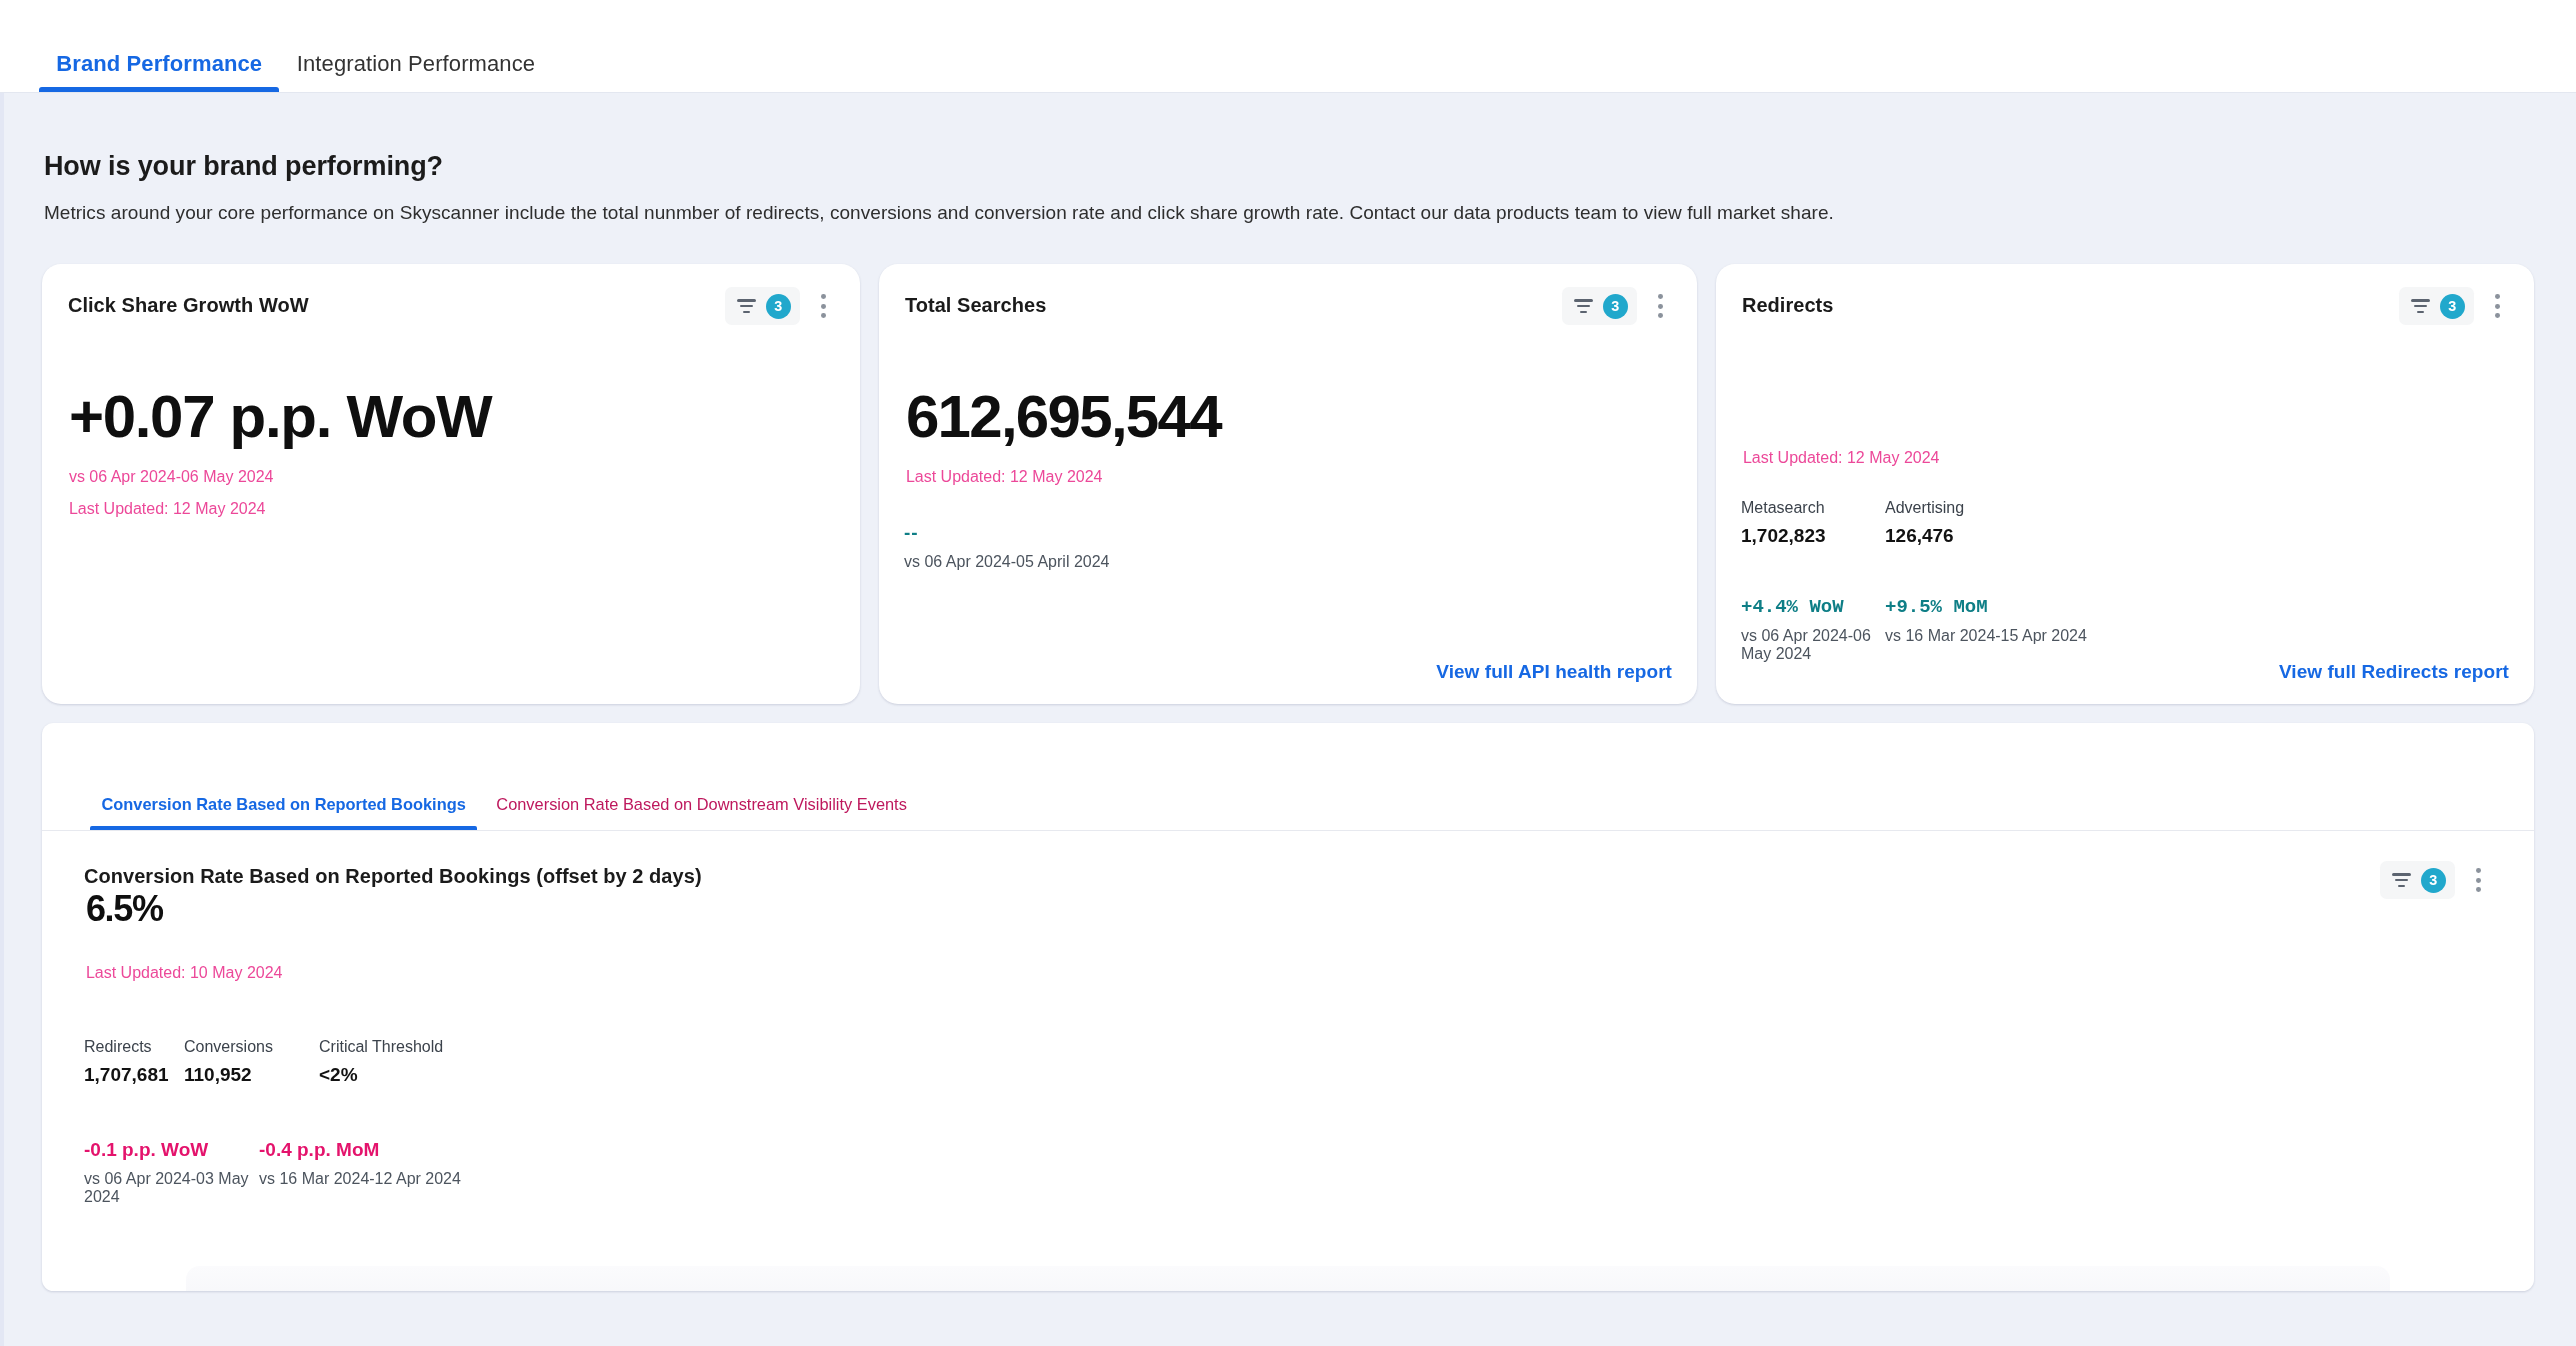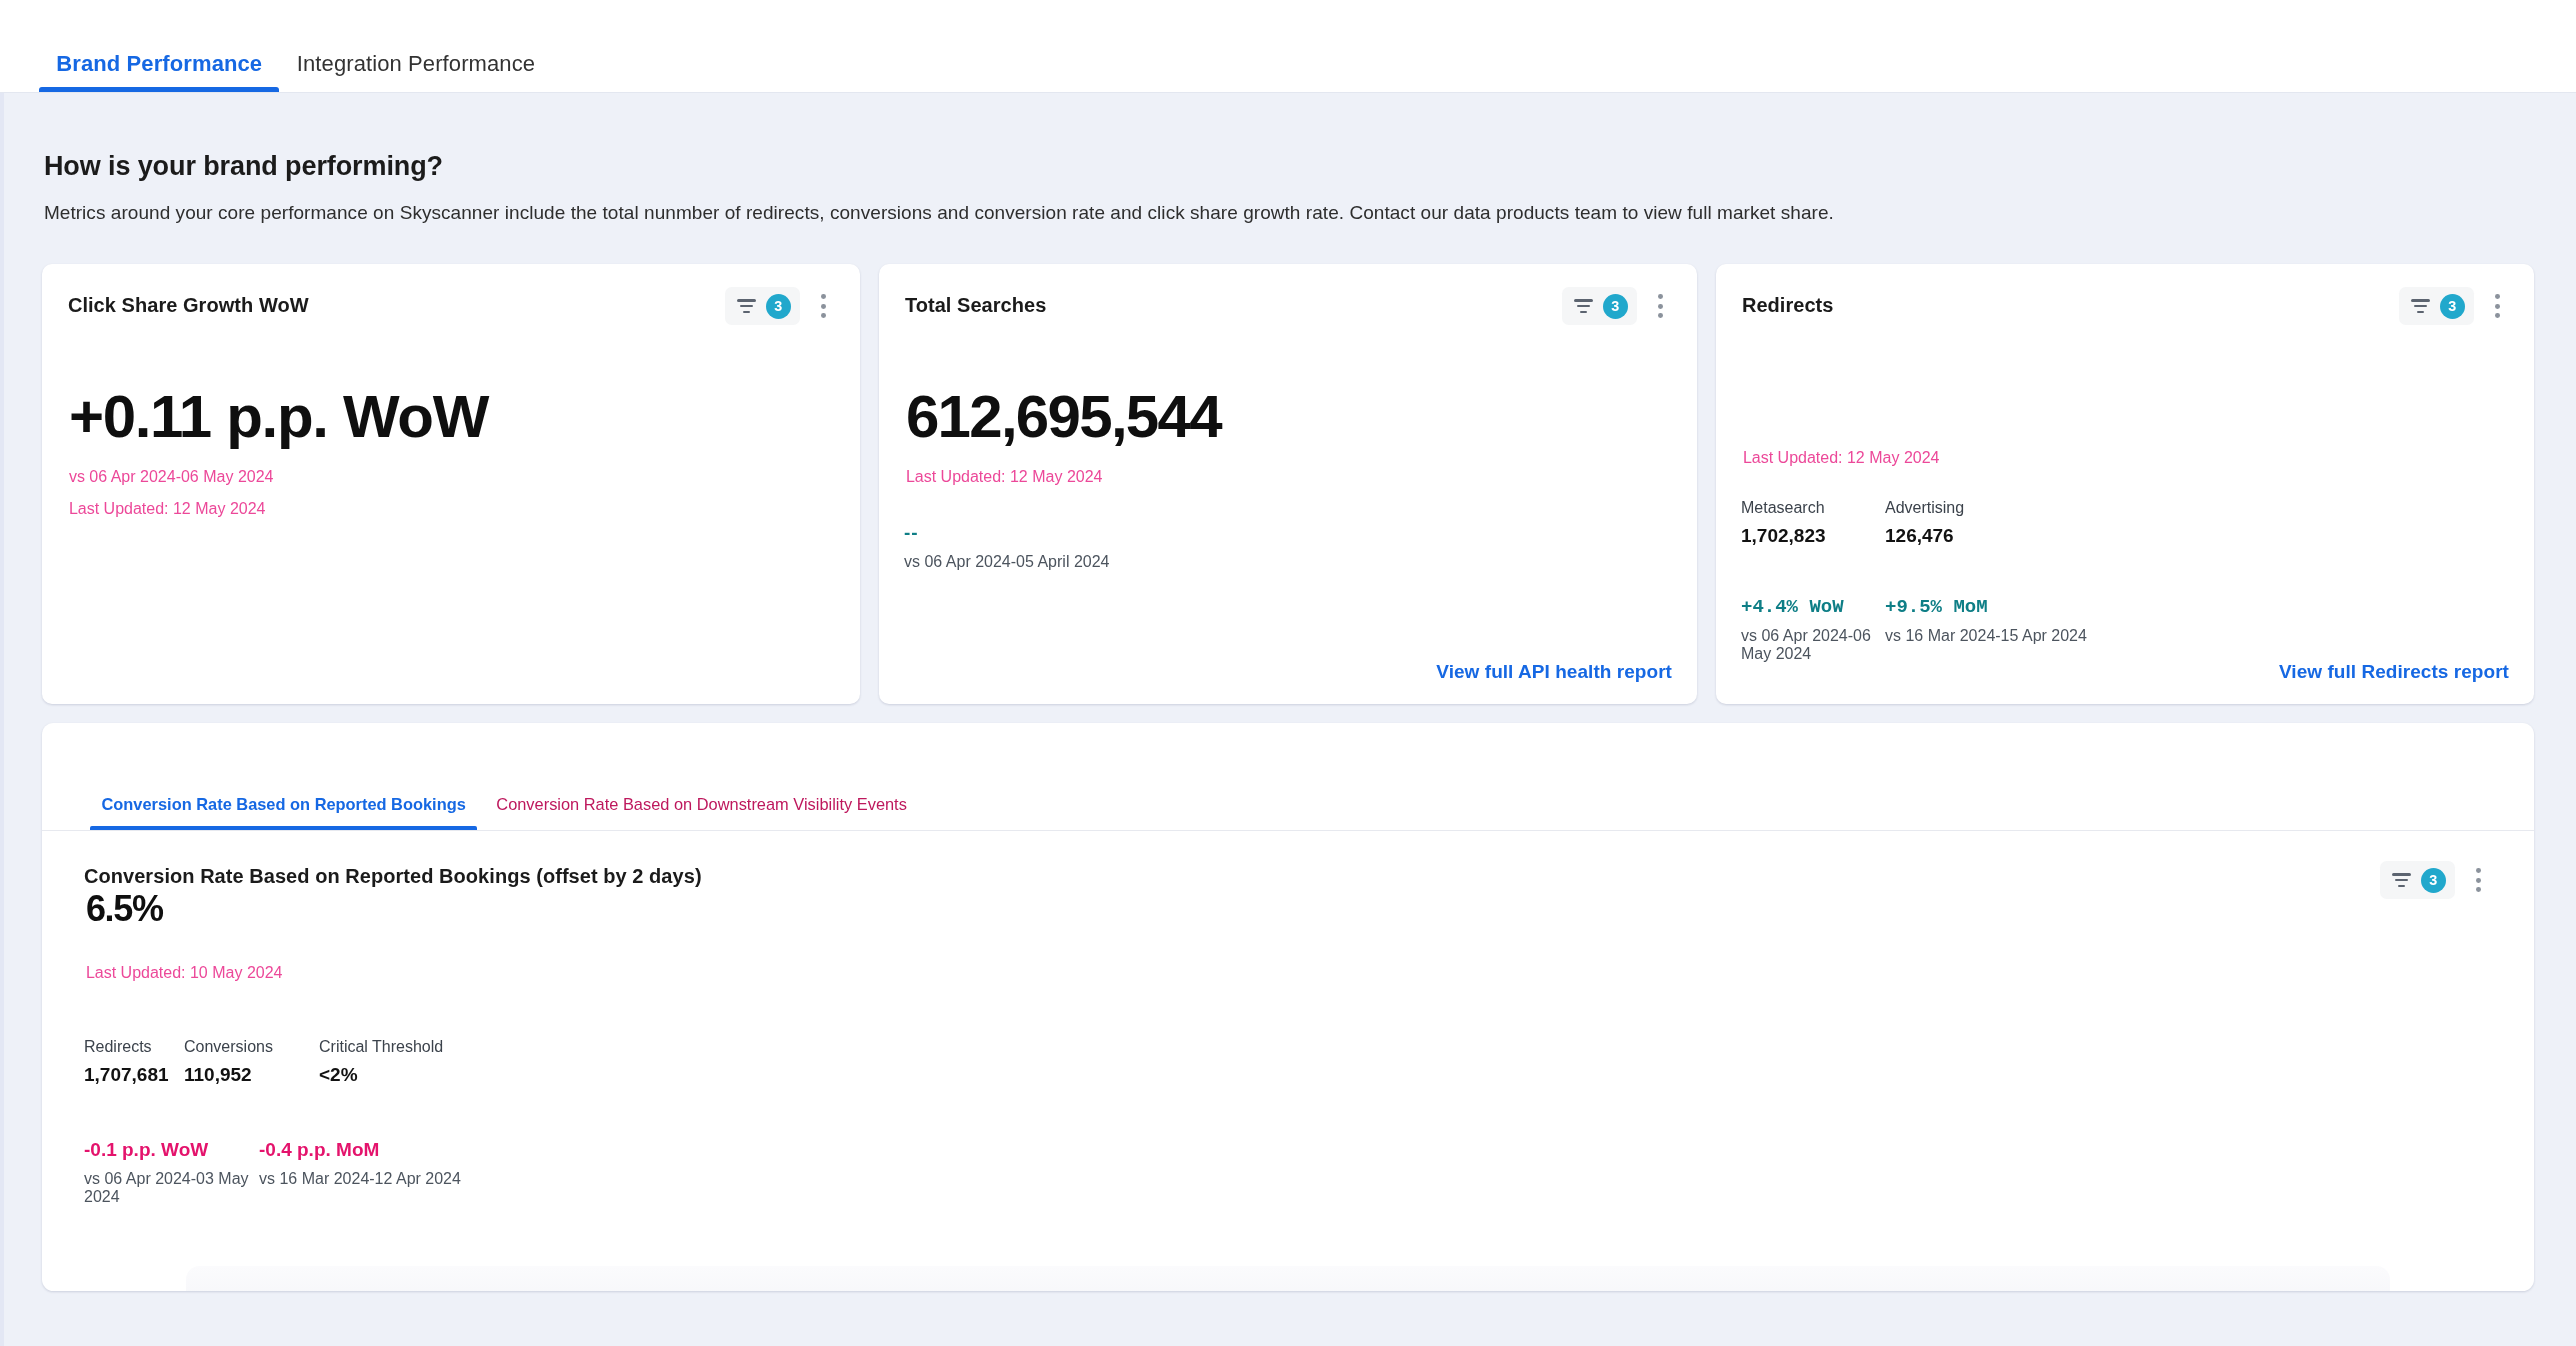--- a/index.html
+++ b/index.html
@@ -76,21 +76,21 @@
   }
 
   
   .card-row {
     display: flex;
     gap: 19px;
     margin-top: 40px;
   }
   .card {
     background: #ffffff;
-    border-radius: 10px;
+    border-radius: 19px;
     box-shadow: 0 1px 2.9px rgba(30,40,80,.10), 0 1px 1.9px rgba(30,40,80,.06);
     flex: 1 1 0;
     min-width: 0;
     position: relative;
     padding: 23px 23px 19px 23px;
     height: 440px;
   }
 
   .card-head {
     display: flex;
@@ -303,21 +303,21 @@
             <span class="badge">3</span>
           </div>
           <div class="kebab">
               <span></span>
               <span></span>
               <span></span>
             </div>
         </div>
       </div>
       <div class="abs" style="left:25px; top:122px;">
-        <div class="big-value">+0.11 p.p. WoW</div>
+        <div class="big-value">+0.07 p.p. WoW</div>
       </div>
       <div class="abs" style="left:25px; top:204px;">
         <div class="meta-line">vs 06 Apr 2024-06 May 2024</div>
         <div class="meta-line" style="margin-top:13.5px;">Last Updated: 12 May 2024</div>
       </div>
     </div>
 
     <div class="card">
       <div class="card-head">
         <div class="card-title">Total Searches</div>

